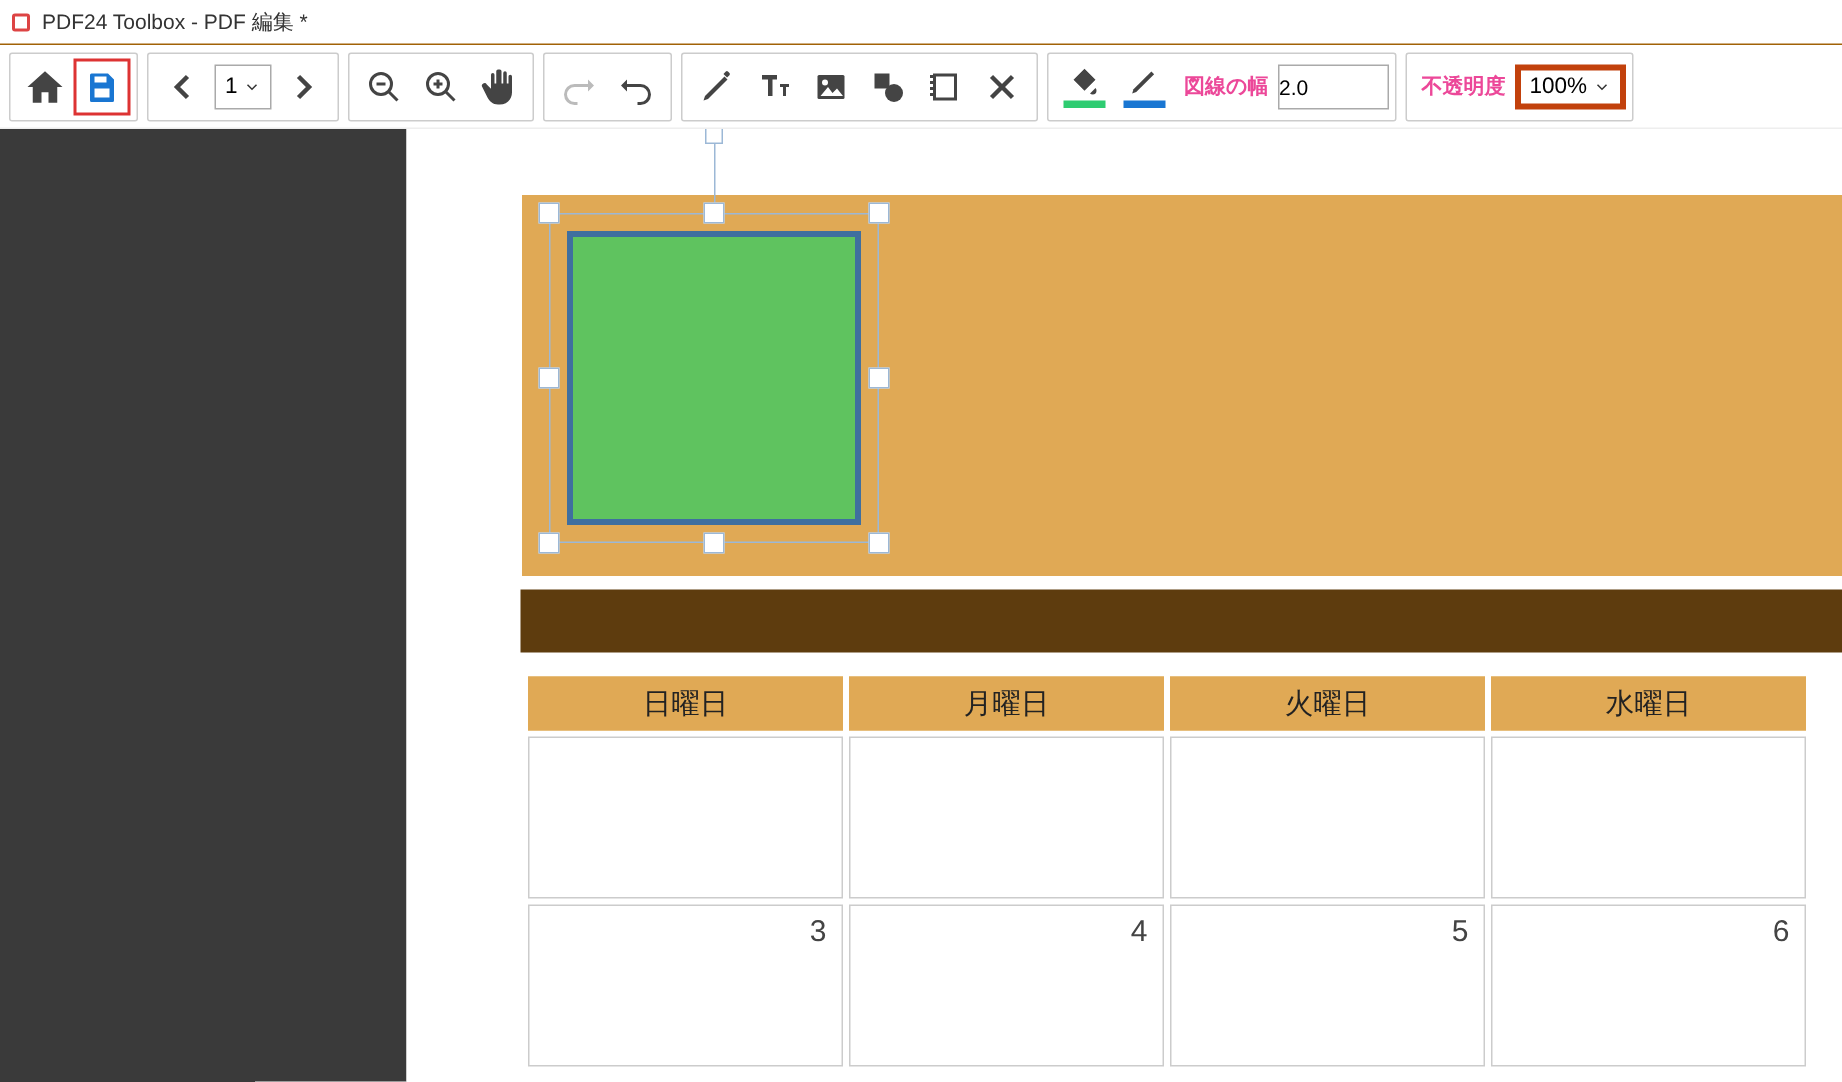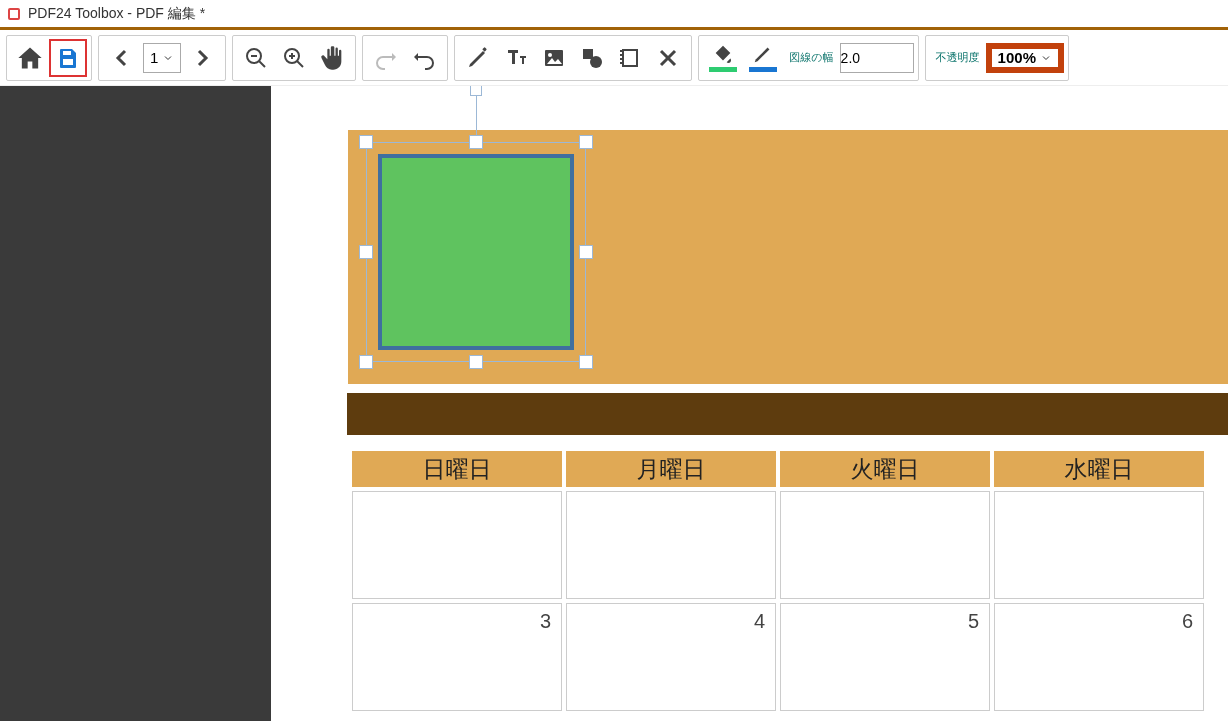--- a/index.html
+++ b/index.html
@@ -1,46 +1,46 @@
 <!DOCTYPE html>
 <html><head>
 <meta charset="utf-8">
 <style>
 * { margin:0; padding:0; box-sizing:border-box; font-family:"Segoe UI","Meiryo",sans-serif; }
 html,body { width:1228px; height:721px; overflow:hidden; background:#fff; }
 
-.titlebar { height:30px; display:flex; align-items:center; padding:0 6px; background:#fff; border-bottom:3px solid #a16207; font-size:14px; color:#333; }
+.titlebar { height:30px; display:flex; align-items:center; padding:0 6px; background:#fff; border-bottom:1px solid #a16207; font-size:14px; color:#333; }
 .titlebar .app-icon { width:16px; height:16px; margin-right:6px; }
 
 .toolbar { height:56px; display:flex; align-items:center; padding:0 6px; gap:0; background:#fff; border-bottom:1px solid #eee; }
 .tb-group { display:flex; align-items:center; height:46px; padding:0 4px; border:1px solid #ccc; border-radius:2px; margin-right:6px; background:#fff; }
 .tb-btn { width:38px; height:38px; display:flex; align-items:center; justify-content:center; cursor:pointer; color:#444; }
 .tb-btn svg { width:24px; height:24px; }
 .tb-btn.big svg { width:28px; height:28px; }
 .tb-btn.disabled { color:#bbb; cursor:default; }
 .tb-btn.save { border:2px solid #d33; color:#1976d2; }
 .page-sel { height:30px; border:1px solid #aaa; background:#fff; display:flex; align-items:center; padding:0 6px; font-size:15px; margin:0 2px; cursor:pointer; }
-.lbl { font-size:11px; color:#0f766e; padding:0 6px; white-space:nowrap; }
+.lbl { font-size:14px; color:#ec4899; padding:0 6px; white-space:nowrap;font-weight:bold; }
 .txt-input { height:30px; width:74px; border:1px solid #aaa; padding:0 0; font-size:14px; background:#fff; }
-.opacity-sel { height:30px; border:6px solid #c2410c; padding:0 6px; font-size:15px; background:#fff; display:flex; align-items:center; cursor:pointer;font-weight:bold; }
+.opacity-sel { height:30px; border:4px solid #c2410c; padding:0 6px; font-size:15px; background:#fff; display:flex; align-items:center; cursor:pointer; }
 .color-tool { width:36px; height:36px; display:flex; flex-direction:column; align-items:center; justify-content:center; cursor:pointer; margin:0 2px;}
 .color-tool .underline { width:28px; height:5px; margin-top:2px; }
 
 .workspace { position:absolute; top:86px; left:0; right:0; bottom:0; display:flex; }
 .side { width:271px; background:#3a3a3a; }
 .canvas-area { flex:1; background:#fff; position:relative; overflow:hidden; }
 
 .page { position:absolute; left:77px; top:44px; width:1200px; background:#fff; }
 
 .banner { position:absolute; left:0; top:0; width:100%; height:254px; background:#e0a955; }
 .dark-strip { position:absolute; left:-1px; top:263px; width:101%; height:42px; background:#5e3c0e; }
 
 .cal { position:absolute; left:0; top:317px; }
 .cal table { border-collapse:separate; border-spacing:4px 4px; }
-.cal th { background:#e0a955; height:36px; min-width:210px; font-weight:400; font-size:23px; color:#222; border:1px solid #e0a955;}
+.cal th { background:#e0a955; height:36px; min-width:210px; font-weight:400; font-size:19px; color:#222; border:1px solid #e0a955;}
 .cal td { background:#fff; border:1px solid #ccc; height:108px; vertical-align:top; text-align:right; padding:6px 10px; font-size:20px; color:#444; }
 
 .sel-box { position:absolute; left:95px; top:56px; width:220px; height:220px; }
 .sel-outline { position:absolute; inset:0; border:1px solid #9cb8d6; }
 .sel-shape { position:absolute; left:12px; top:12px; right:12px; bottom:12px; background:#5fc35f; border:4px solid #3f6f9f; }
 .handle { position:absolute; width:14px; height:14px; border:1px solid #9cb8d6; background:#fff; }
 .h-tl{left:-7px;top:-7px;} .h-tr{right:-7px;top:-7px;} .h-bl{left:-7px;bottom:-7px;} .h-br{right:-7px;bottom:-7px;}
 .h-tm{left:50%;top:-7px;margin-left:-7px;} .h-bm{left:50%;bottom:-7px;margin-left:-7px;}
 .h-ml{left:-7px;top:50%;margin-top:-7px;} .h-mr{right:-7px;top:50%;margin-top:-7px;}
 .rot-line{position:absolute;left:50%;top:-50px;width:1px;height:43px;background:#9cb8d6;}

